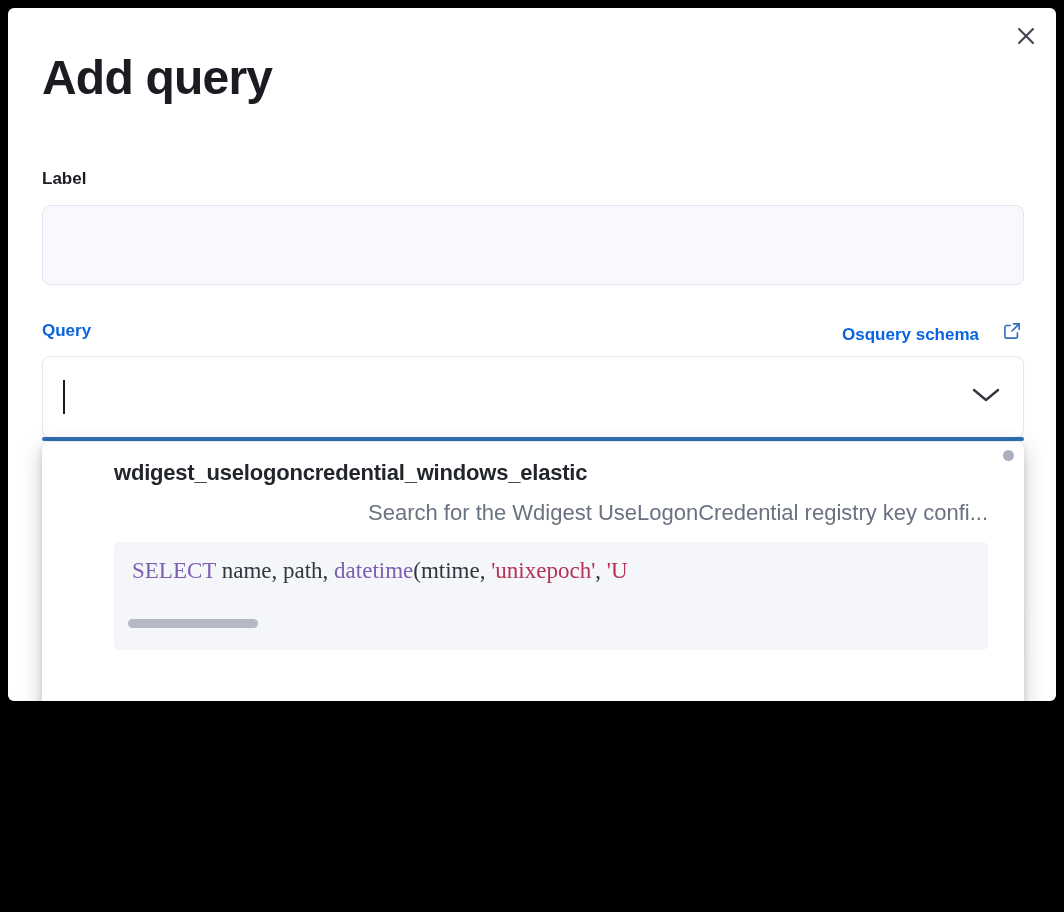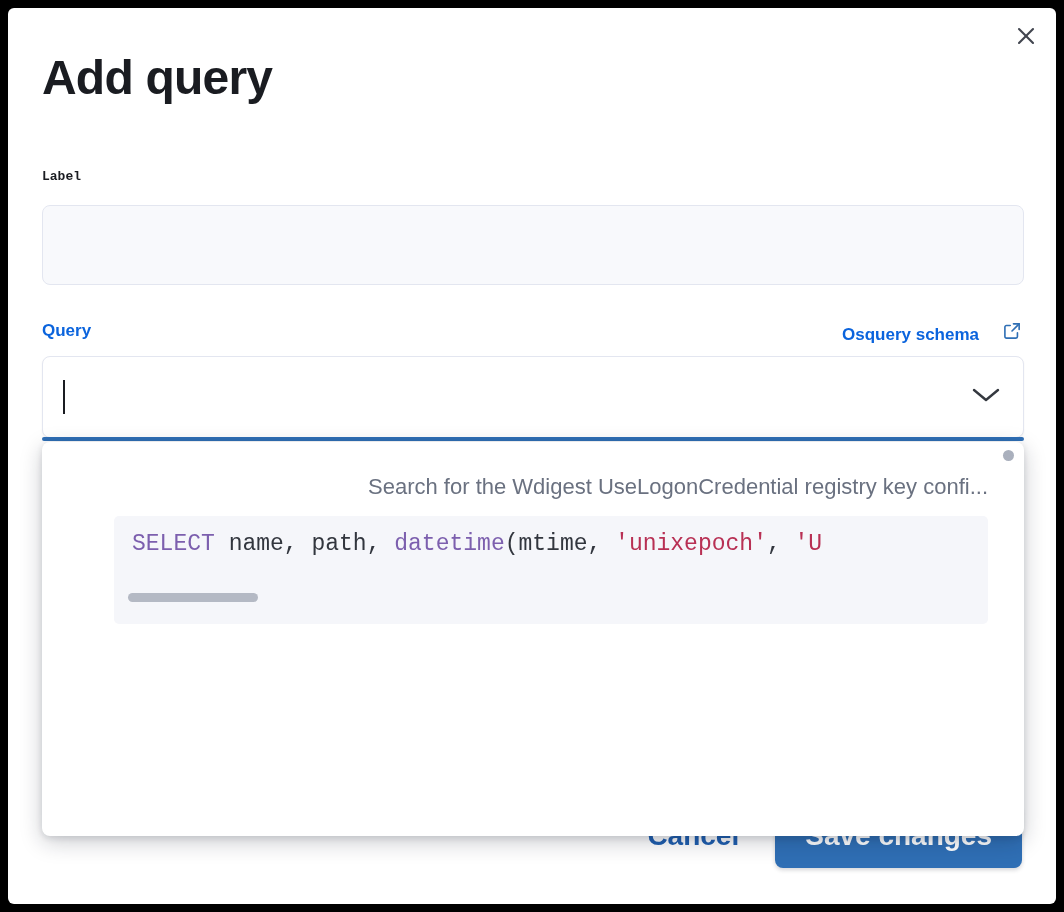--- a/index.html
+++ b/index.html
@@ -10,21 +10,21 @@
     overflow: hidden;
     background: #000000;
     font-family: "Liberation Sans", sans-serif;
   }
 
   #frame {
     position: absolute;
     left: 8px;
     top: 8px;
     width: 1048px;
-    height: 896px;
+    height: 693px;
     background: #ffffff;
     border-radius: 6px;
     overflow: hidden;
   }
 
   
   .close-btn {
     position: absolute;
     right: 14px;
     top: 12px;
@@ -49,24 +49,23 @@
     letter-spacing: -0.8px;
     color: #1a1c21;
     line-height: 1.1;
   }
 
   
   .field-label {
     position: absolute;
     left: 34px;
     top: 161px;
-    font-size: 13px;
+    font-size: 17px;
     font-weight: 700;
     color: #1a1c21;
-    font-family: Liberation Mono, monospace;
   }
 
   .label-input {
     position: absolute;
     left: 34px;
     top: 197px;
     width: 982px;
     height: 80px;
     background: #f8f9fc;
     border: 1px solid #e3e6f0;
@@ -199,21 +198,21 @@
   .code-block {
     margin-top: 16px;
     background: #f5f6fa;
     border-radius: 5px;
     padding: 14px 0 0 0;
     height: 108px;
     overflow: hidden;
     position: relative;
   }
   .code-line {
-    font-family: Liberation Mono, monospace;
+    font-family: Liberation Serif, serif;
     font-size: 23px;
     line-height: 1.3;
     white-space: nowrap;
     color: #32363e;
     padding: 0 18px;
   }
   .tok-kw  { color: #7c5fae; }
   .tok-str { color: #b83054; }
   .tok-pl  { color: #32363e; }
 
@@ -304,20 +303,21 @@
 
   <div class="footer">
     <button class="btn-cancel">Cancel</button>
     <button class="btn-save">Save changes</button>
   </div>
 
   <div class="dropdown">
     <span class="dd-scroll-dot"></span>
     <div id="dd-list">
         <div class="dd-item">
+          <div class="dd-title">wdigest_uselogoncredential_windows_elastic</div>
           <div class="dd-desc">Search for the Wdigest UseLogonCredential registry key confi...</div>
           <div class="code-block">
             <div class="code-line"><span class="tok-kw">SELECT</span><span class="tok-pl"> name, path, </span><span class="tok-kw">datetime</span><span class="tok-pl">(mtime, </span><span class="tok-str">'unixepoch'</span><span class="tok-pl">, </span><span class="tok-str">'U</span></div>
             <div class="code-scrollbar"></div>
           </div>
         </div>
       </div>
   </div>
 
 </div>

